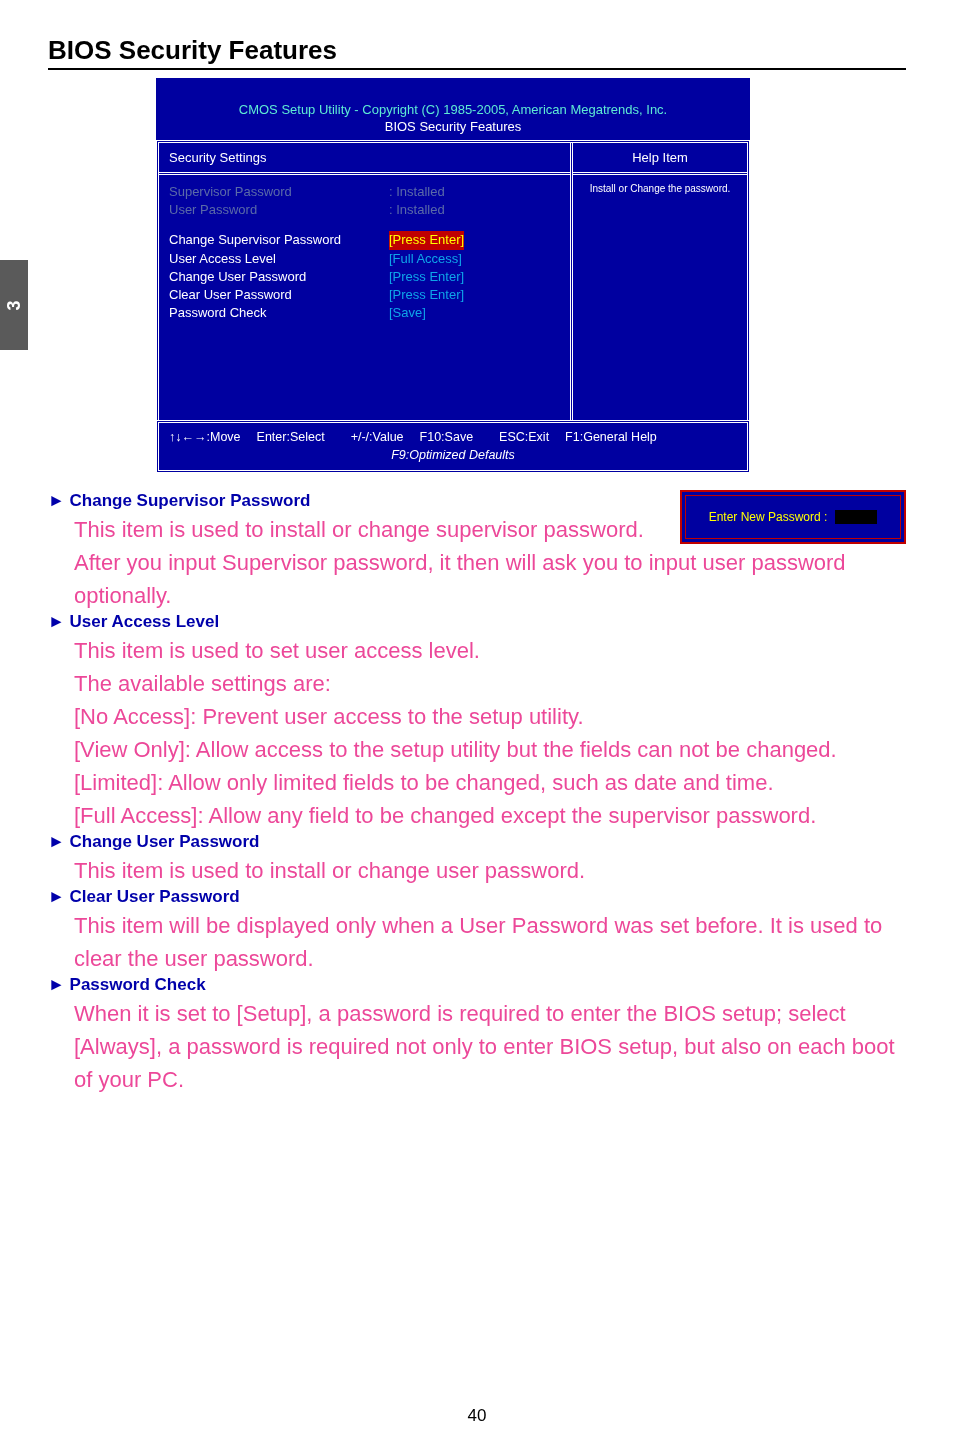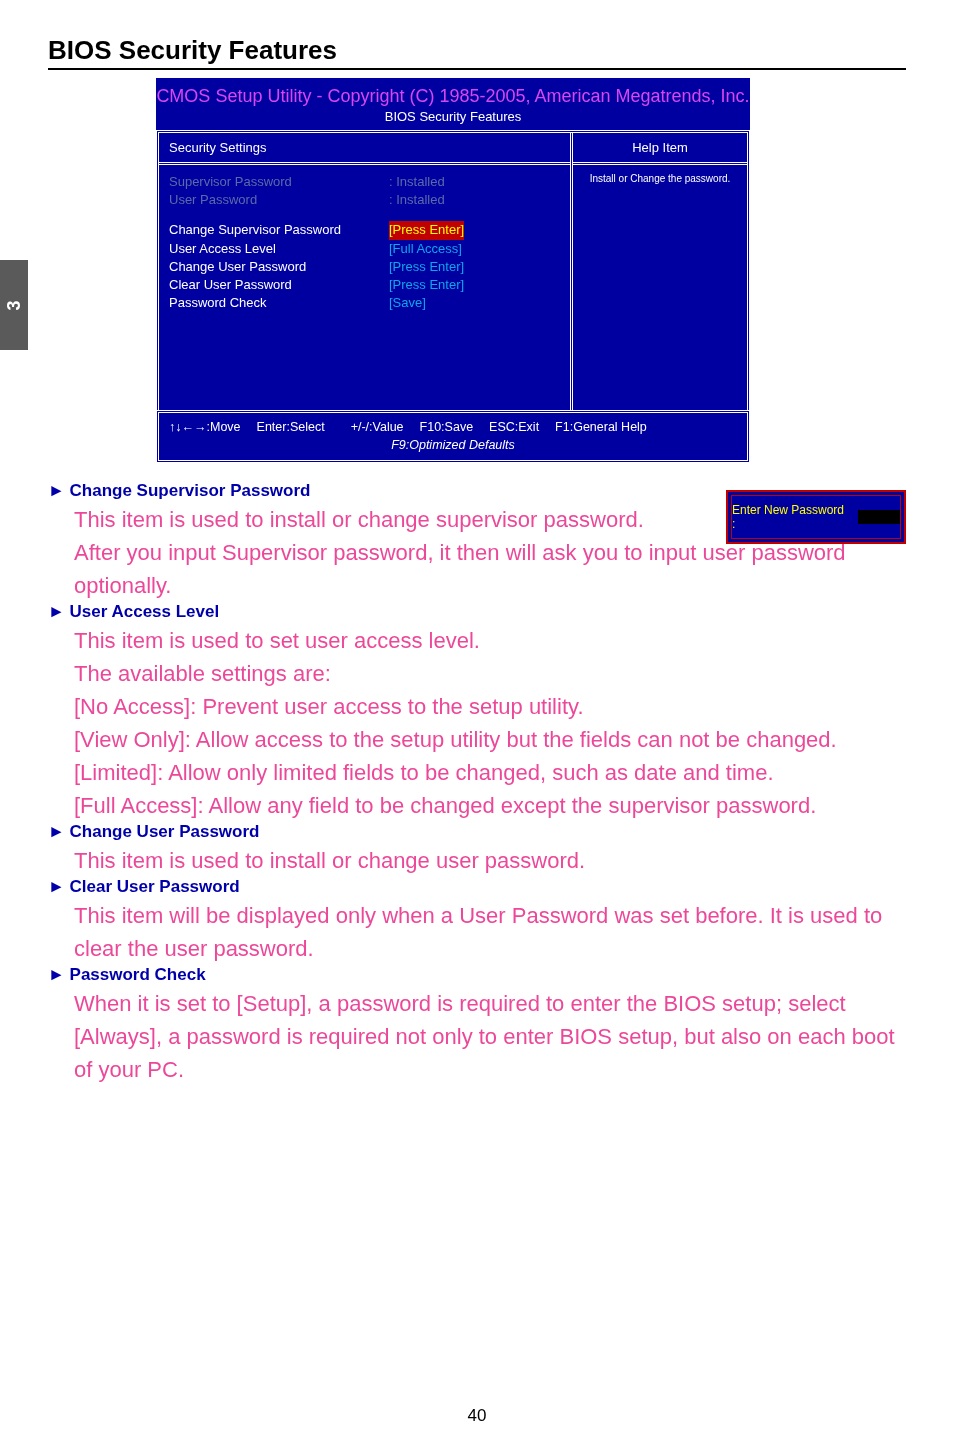--- a/index.html
+++ b/index.html
@@ -45,23 +45,23 @@
     .bios-window {
       margin-left: 108px;
       width: 594px;
       background: #0000a0;
       color: white;
       font-family: Arial, sans-serif;
       font-size: 13px;
     }
     .bios-title {
       text-align: center;
-      padding: 8px 0 2px 0;
-      color: #d946ef;
-      font-size: 18px;
+      padding: 24px 0 2px 0;
+      color: #5eead4;
+      font-size: 13px;
     }
     .bios-subtitle {
       text-align: center;
       padding-bottom: 6px;
       font-size: 13px;
     }
     .bios-body {
       display: flex;
       border: 3px double white;
       border-top: 3px double white;
@@ -145,21 +145,21 @@
     .item-body {
       margin-left: 26px;
       font-size: 22px;
       line-height: 1.5;
       color: #ec4899;
     }
     .password-dialog {
       position: absolute;
       right: 48px;
       top: 490px;
-      width: 180px;
+      width: 226px;
       height: 54px;
       background: #0000a0;
       border: 2px solid #c00000;
       padding: 3px;
     }
     .password-dialog-inner {
       border: 1px solid #c00000;
       height: 100%;
       display: flex;
       align-items: center;
@@ -234,21 +234,21 @@
         <div class="bios-right-header">Help Item</div>
         <div class="bios-right-body">Install or Change the password.</div>
       </div>
     </div>
     <div class="bios-footer">
       <div class="line1">
         <span>↑↓←→:Move</span>
         <span>Enter:Select</span>
         <span style="margin-left:10px">+/-/:Value</span>
         <span>F10:Save</span>
-        <span style="">ESC:Exit</span>
+        <span style="margin-left:10px">ESC:Exit</span>
         <span>F1:General Help</span>
       </div>
       <div class="center">F9:Optimized Defaults</div>
     </div>
   </div>
 
   <div class="doc-section">
     <div class="item-heading">Change Supervisor Password</div>
     <div class="item-body">This item is used to install or change supervisor password.<br>After you input Supervisor password, it then will ask you to input user password optionally.</div>
 

